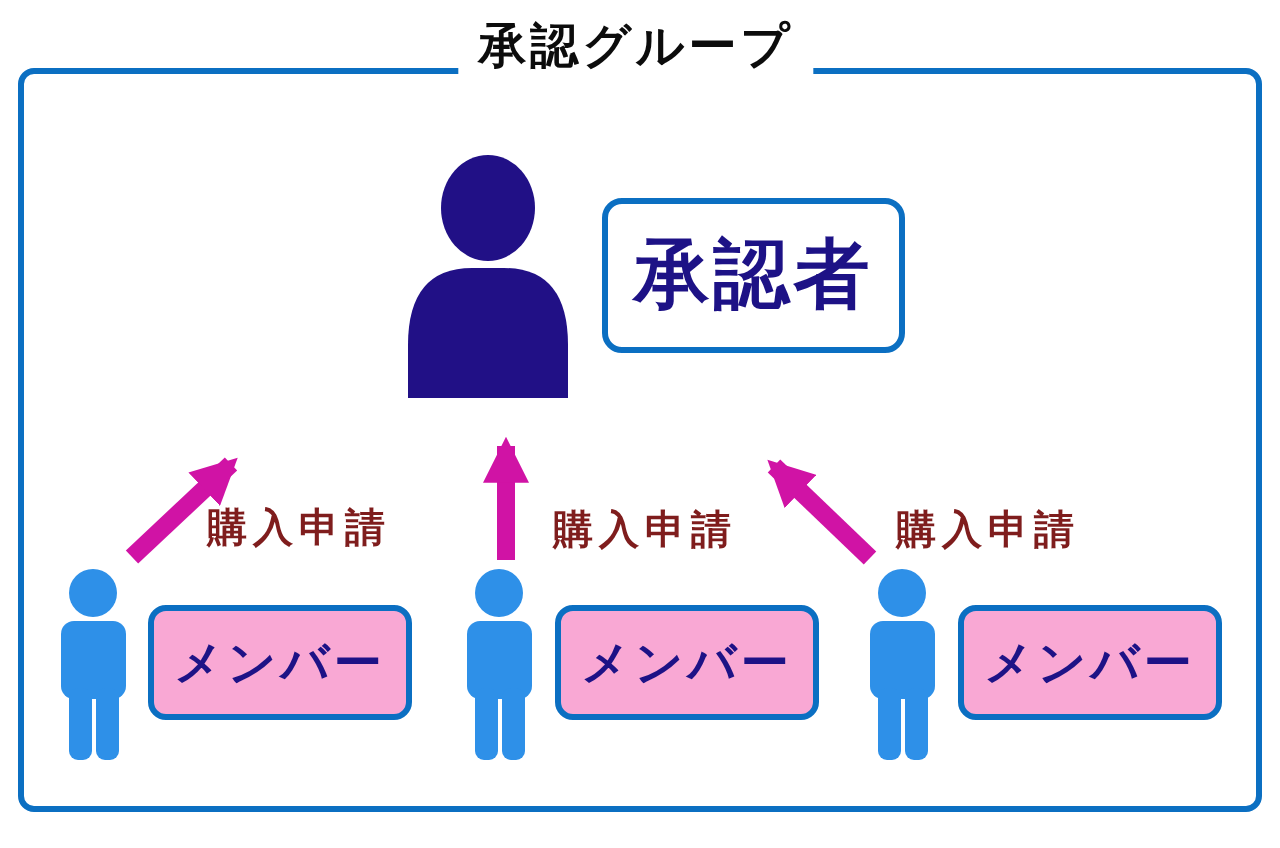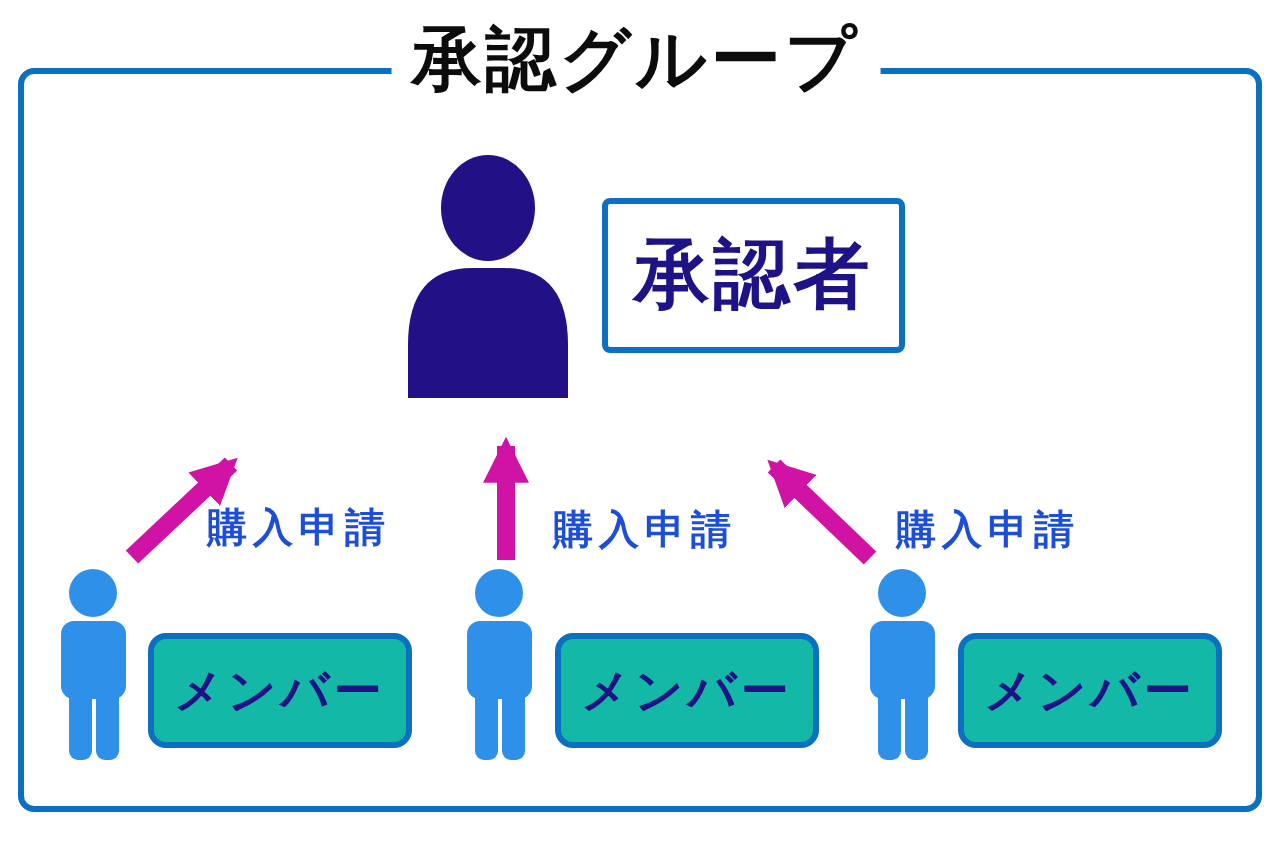--- a/index.html
+++ b/index.html
@@ -9,56 +9,56 @@
   }
   
   .outer-box{
     position:absolute;left:18px;top:68px;width:1232px;height:732px;
     border:6px solid #0b6fc2;border-radius:16px;background:transparent;
   }
   
   .group-title{
     position:absolute;left:636px;top:18px;transform:translateX(-50%);
     background:#ffffff;padding:0 20px;z-index:3;
-    font-size:70px;font-weight:bold;letter-spacing:4px;color:#0c0c0c;
+    font-size:48px;font-weight:bold;letter-spacing:4px;color:#0c0c0c;
     line-height:1.18;white-space:nowrap;
   }
   
   .approver-icon{position:absolute;left:408px;top:155px;width:160px;height:243px;z-index:2;}
   .approver-box{
     position:absolute;left:602px;top:198px;width:303px;height:155px;box-sizing:border-box;
-    border:6px solid #0b6fc2;border-radius:8px;background:#ffffff;
+    border:6px solid #0b6fc2;border-radius:20px;background:#ffffff;
     display:flex;align-items:center;justify-content:center;z-index:2;
   }
   .approver-box .label{
     font-size:76px;font-weight:bold;color:#1d1286;letter-spacing:4px;white-space:nowrap;
   }
   .approver-note{
     position:absolute;left:936px;top:206px;z-index:2;
     font-size:37px;font-weight:bold;color:#1d1286;letter-spacing:4px;line-height:66px;
     white-space:nowrap;
   }
   
   .arrows-overlay{position:absolute;left:0;top:0;width:1280px;height:848px;z-index:1;}
   .arrow-label{
-    position:absolute;z-index:2;font-size:40px;font-weight:bold;color:#1d4ed8;
+    position:absolute;z-index:2;font-size:40px;font-weight:bold;color:#7f1d1d;
     letter-spacing:6px;white-space:nowrap;line-height:1;
   }
   .arrow-label.l1{left:207px;top:507px;}
   .arrow-label.l2{left:553px;top:509px;}
   .arrow-label.l3{left:896px;top:509px;}
   
   .member-icon{position:absolute;top:568px;width:70px;height:192px;z-index:2;}
   .member-icon.m1{left:59px;}
   .member-icon.m2{left:465px;}
   .member-icon.m3{left:868px;}
   .member-box{
     position:absolute;top:605px;width:264px;height:115px;box-sizing:border-box;
-    border:6px solid #0b6fc2;border-radius:18px;background:#14b8a6;
-    display:flex;align-items:center;justify-content:center;z-index:2;margin-top:28px;
+    border:6px solid #0b6fc2;border-radius:18px;background:#f9a8d4;
+    display:flex;align-items:center;justify-content:center;z-index:2;
   }
   .member-box.b1{left:148px;}
   .member-box.b2{left:555px;}
   .member-box.b3{left:958px;}
   .member-box .label{
     font-size:48px;font-weight:bold;color:#1d1286;letter-spacing:4px;white-space:nowrap;
   }
 </style>
 </head>
 <body>

